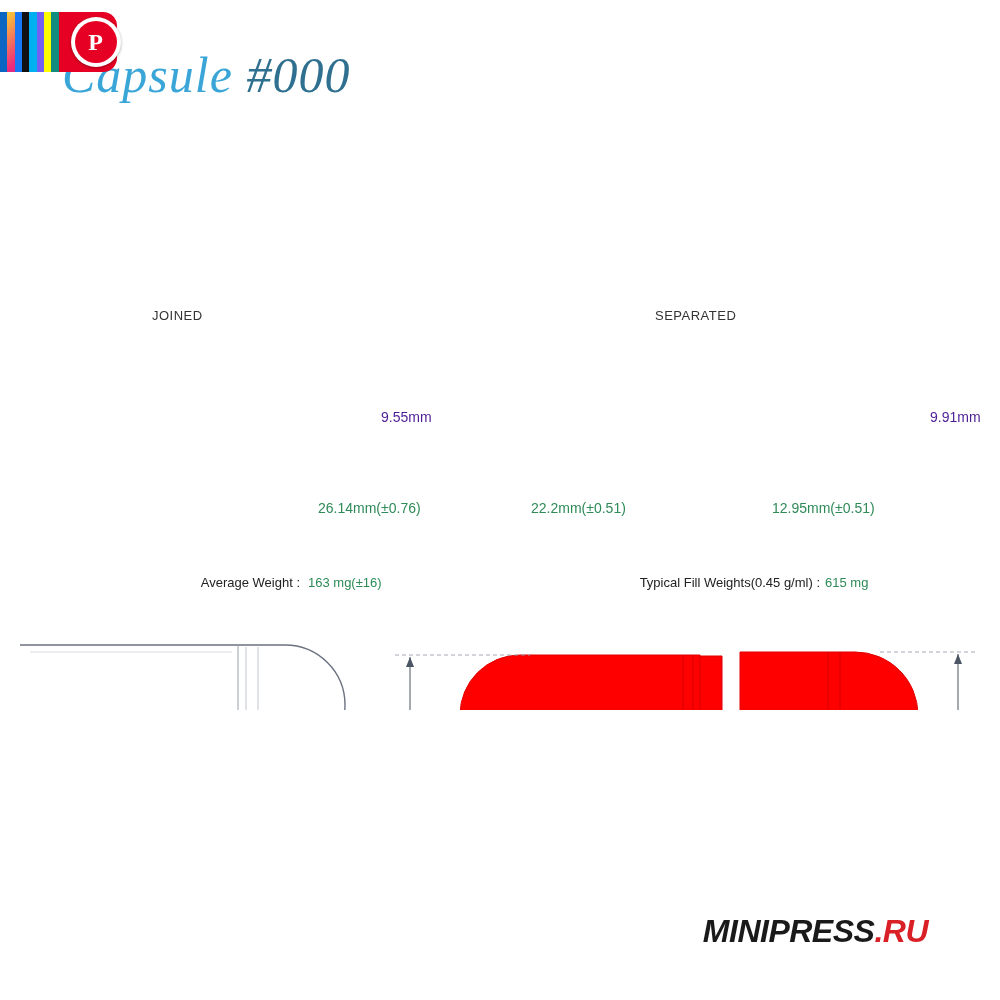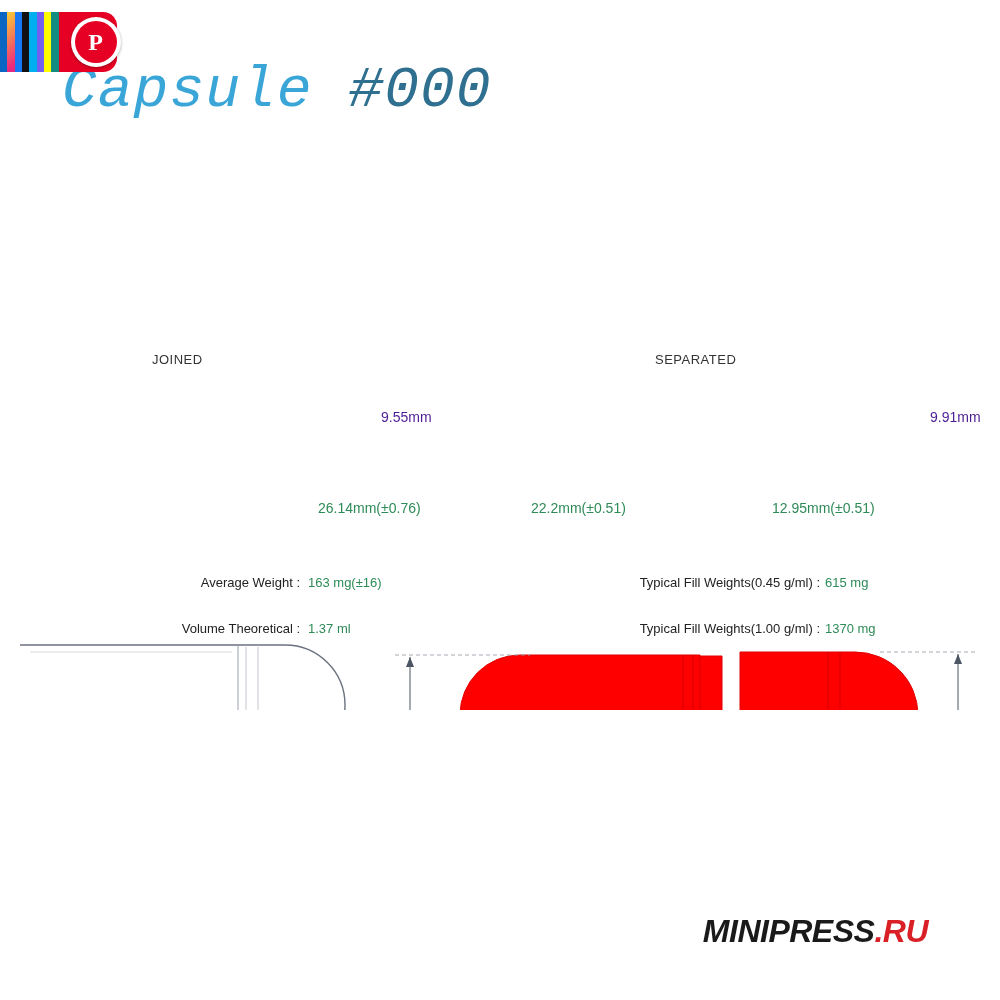--- a/index.html
+++ b/index.html
@@ -63,24 +63,24 @@
     color: #ffffff;
     font-weight: bold;
     font-size: 22px;
     line-height: 1;
   }
 
   
   #page-title {
     position: absolute;
     left: 62px;
-    top: 62px;
-    font-family: Liberation Mono, monospace;
+    top: 50px;
+    font-family: Liberation Serif, serif;
     font-style: italic;
-    font-size: 58px;
+    font-size: 50px;
     line-height: 1;
     letter-spacing: 1px;
     color: #3aa6d8;
     white-space: nowrap;
   }
   #page-title .dark {
     color: #2f6f8f;
   }
 
   
@@ -89,21 +89,20 @@
     left: 0;
     top: 290px;
     width: 1000px;
     height: 420px;
   }
   .col-label {
     position: absolute;
     font-size: 13px;
     color: #333333;
     letter-spacing: 0.5px;
-    margin-top: 44px;
   }
   #label-joined { left: 152px; top: 308px; }
   #label-separated { left: 655px; top: 308px; }
 
   .dim-text {
     position: absolute;
     font-size: 14px;
     color: #2e8b57;
     white-space: nowrap;
   }
@@ -303,24 +302,18 @@
 <div id="specs">
 
   <div class="spec-row">
     <div class="spec-label left-label">Average Weight :</div>
     <div class="spec-value left-value">163 mg(±16)</div>
     <div class="spec-label right-label">Typical Fill Weights(0.45 g/ml) :</div>
     <div class="spec-value right-value">615 mg</div>
   </div>
 
 
-  <div class="spec-row">
-    <div class="spec-label left-label">Volume Theoretical :</div>
-    <div class="spec-value left-value">1.37 ml</div>
-    <div class="spec-label right-label">Typical Fill Weights(1.00 g/ml) :</div>
-    <div class="spec-value right-value">1370 mg</div>
-  </div>
 
 </div>
 
 <div id="footer-logo">
   <span>MINIPRESS</span><span class="accent">.RU</span>
 </div>
 
 </body></html>

